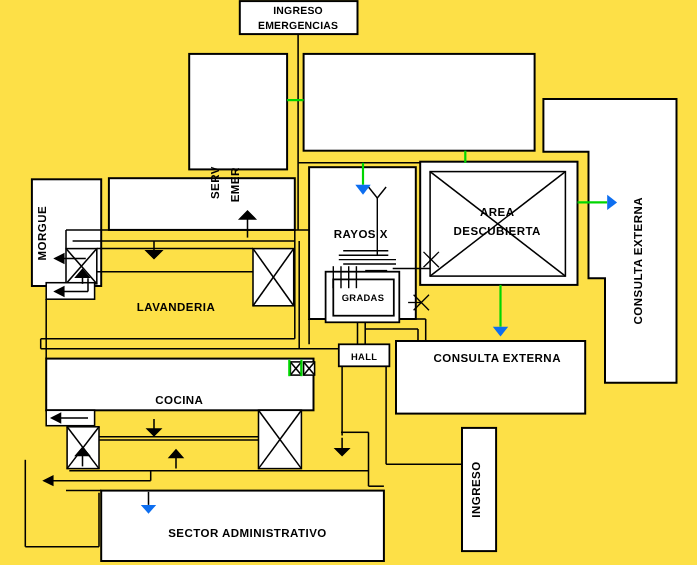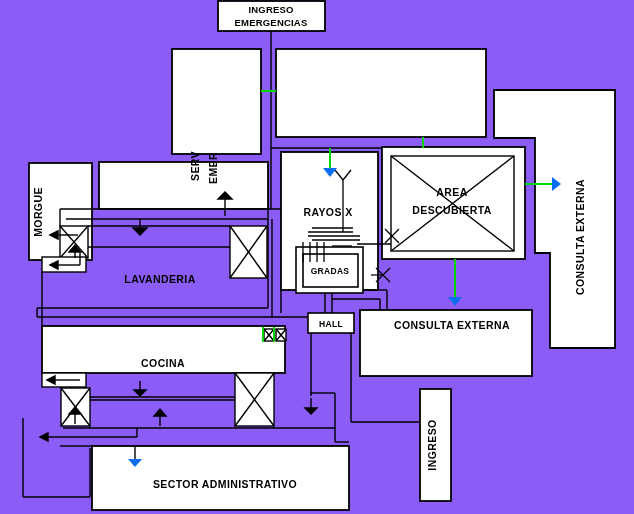--- a/index.html
+++ b/index.html
@@ -1,16 +1,16 @@
 <!DOCTYPE html>
 <html><head>
 <meta charset="utf-8">
 <style>
   html,body{margin:0;padding:0;background:#ffffff;}
-  #stage{position:relative;width:634px;height:514px;background:#8b5cf6;overflow:hidden;
+  #stage{position:relative;width:634px;height:514px;background:#fde047;overflow:hidden;
          font-family:"Liberation Sans",sans-serif;}
   svg{position:absolute;left:0;top:0;}
   text{font-family:"Liberation Sans",sans-serif;font-weight:bold;fill:#000;}
   .lbl{font-size:10.5px;letter-spacing:.4px;}
   .lbl-sm{font-size:8.5px;letter-spacing:.3px;}
   .lbl-xs{font-size:9.5px;letter-spacing:.2px;}
 </style>
 </head>
 <body>
 

